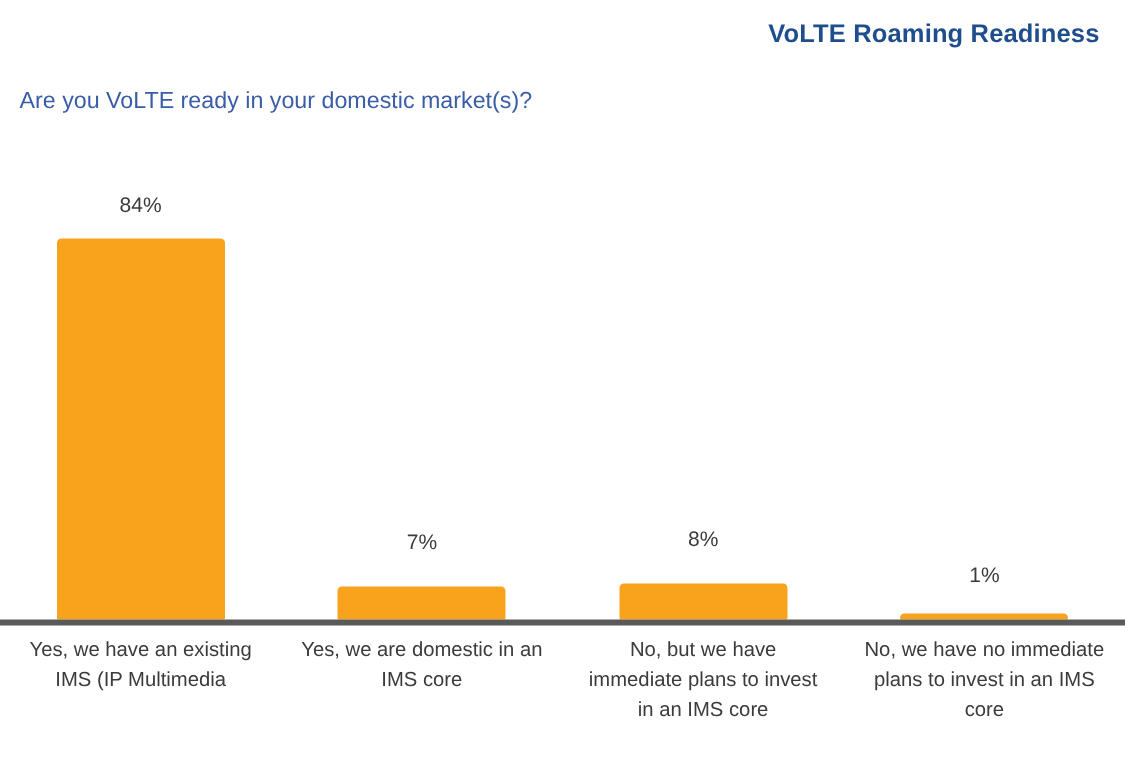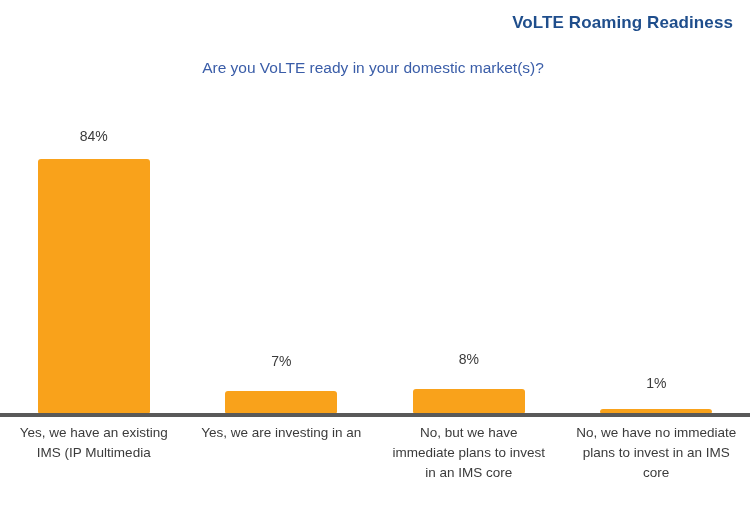--- a/index.html
+++ b/index.html
@@ -40,21 +40,20 @@
     text-align: right;
   }
   .chart-subtitle {
     font-size: 15.5px;
     font-weight: normal;
     color: #3A5DA8;
     line-height: 20px;
     margin: 0;
     padding-top: 24px;
     white-space: nowrap;
-    text-align: center;
   }
 
   
   .plot-area {
     position: absolute;
     left: 0;
     top: 118px;
     width: 750px;
     height: 299px;
   }
@@ -175,21 +174,22 @@
   </div>
 
   <div class="cat-layer">
 
     <div class="cat-slot s0">
       <span class="cat-label">Yes, we have an existing</span>
       <span class="cat-label">IMS (IP Multimedia</span>
     </div>
 
     <div class="cat-slot s1">
-      <span class="cat-label">Yes, we are investing in an</span>
+      <span class="cat-label">Yes, we are domestic in an</span>
+      <span class="cat-label">IMS core</span>
     </div>
 
     <div class="cat-slot s3">
       <span class="cat-label">No, we have no immediate</span>
       <span class="cat-label">plans to invest in an IMS</span>
       <span class="cat-label">core</span>
     </div>
 
     <div class="cat-slot s2">
       <span class="cat-label">No, but we have</span>

